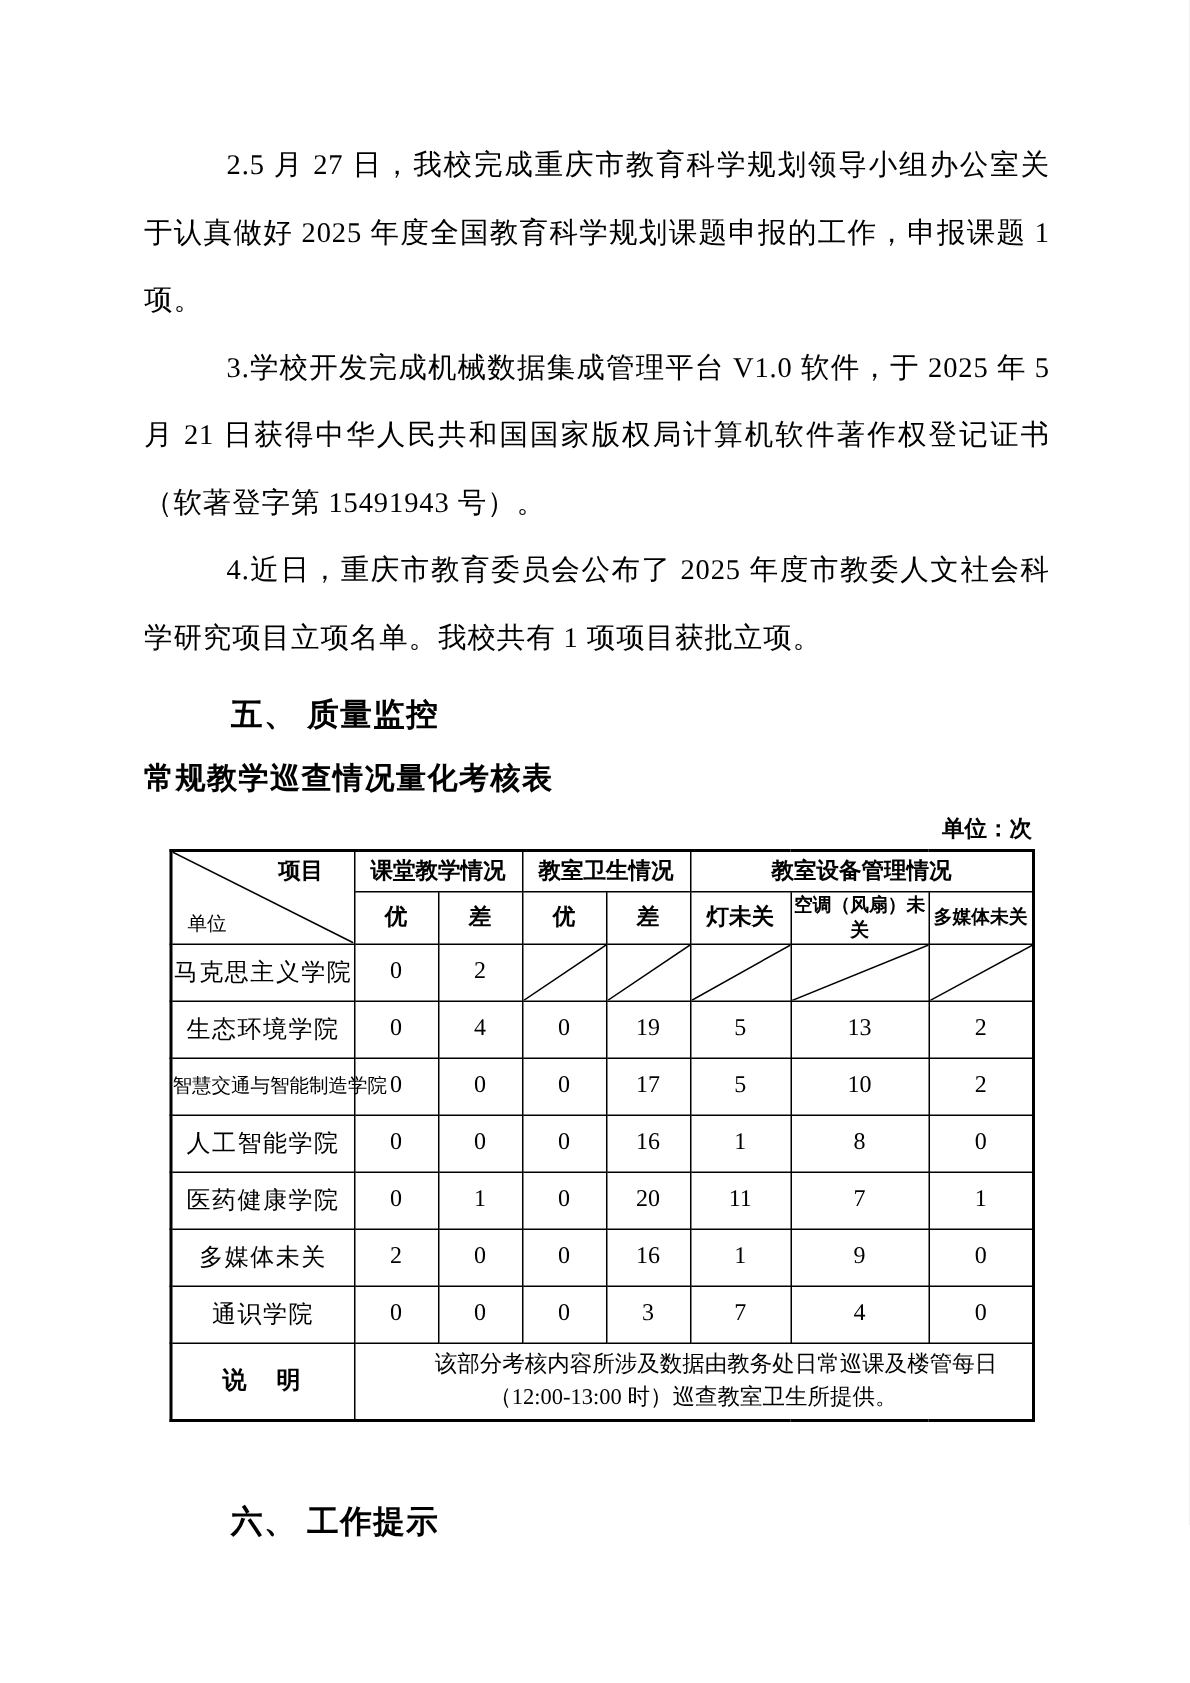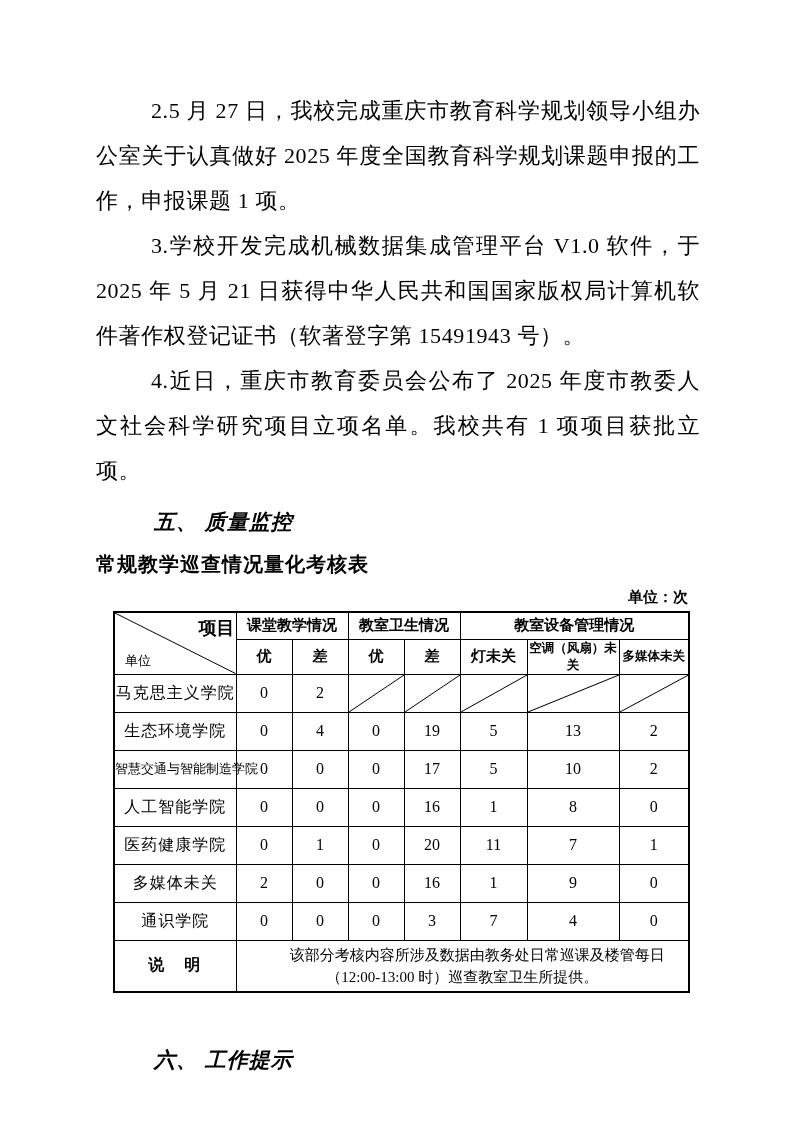--- a/index.html
+++ b/index.html
@@ -15,35 +15,34 @@
     overflow: hidden;
   }
   .content {
     position: absolute;
     left: 96px;
     top: 88px;
     width: 604px;
   }
   .body-para {
     margin: 0;
-    font-size: 22px;
+    font-size: 19px;
     line-height: 45px;
     letter-spacing: 0.6px;
     text-align: justify;
     text-indent: 55px;
   }
   .section-heading {
     margin: 6px 0 0 0;
     padding-left: 58px;
     font-family: "Liberation Sans", "DejaVu Sans", sans-serif;
     font-weight: bold;
     font-size: 21px;
     line-height: 45px;
     letter-spacing: 1px;
-    font-style: italic;
   }
   .table-title {
     margin-top: 4px;
     font-family: "Liberation Sans", "DejaVu Sans", sans-serif;
     font-weight: bold;
     font-size: 20px;
     line-height: 32px;
     letter-spacing: 1px;
   }
   .table-wrap {
@@ -80,23 +79,23 @@
   }
   thead th.small-hdr { font-size: 12.5px; }
   .corner-cell { position: relative; }
   .corner-cell svg, .slash-cell svg {
     position: absolute;
     top: 0; left: 0;
     width: 100%; height: 100%;
     display: block;
   }
   .corner-top {
-    position: absolute; top: 3px; right: 1px;
-    font-family: "Liberation Sans", "DejaVu Sans", sans-serif;
-    font-weight: bold; font-size: 18px;
+    position: absolute; top: 3px; right: 20px;
+    font-family: "Liberation Sans", "DejaVu Sans", sans-serif;
+    font-weight: bold; font-size: 15px;
   }
   .corner-bottom {
     position: absolute; bottom: 4px; left: 10px;
     font-family: "Liberation Sans", "DejaVu Sans", sans-serif;
     font-weight: normal; font-size: 13px;
   }
   td.name-cell {
     font-size: 16px;
     white-space: nowrap;
     letter-spacing: 1px;

